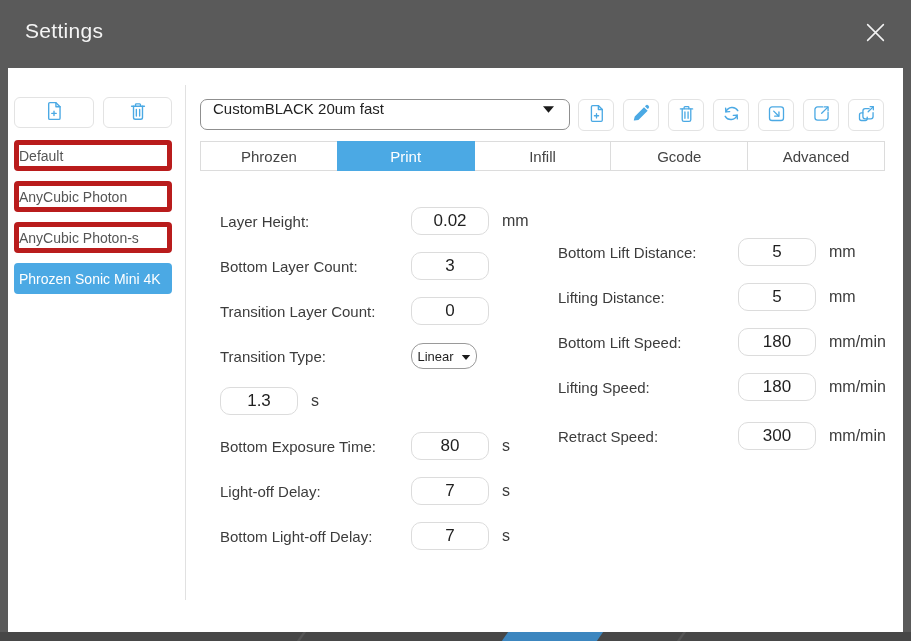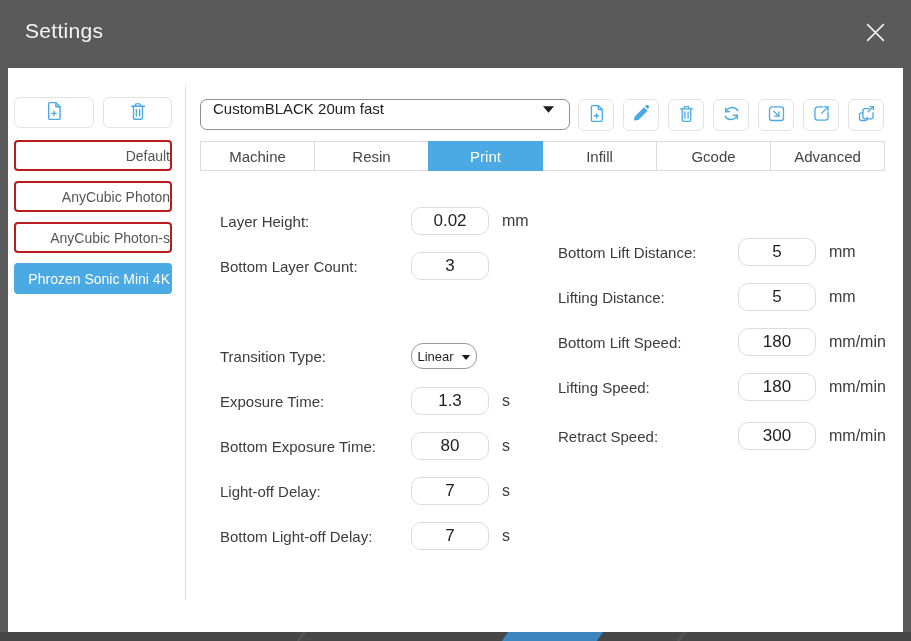--- a/index.html
+++ b/index.html
@@ -23,22 +23,22 @@
   .abs { position:absolute; }
   
   .tool-btn, .side-btn {
     border:1px solid #e3e3e3; border-radius:6px; background:#fff;
     display:flex; align-items:center; justify-content:center;
     color:#4ba9e4; cursor:pointer;
   }
   .side-btn-add { left:6px; top:29px; width:80px; height:31px; }
   .side-btn-del { left:95px; top:29px; width:69px; height:31px; }
   .side-item { left:6px; width:158px; height:31px;
-    border:2px solid #b91c1c; border-radius:4px; background:#fff;
-    display:flex; align-items:center; justify-content:flex-end;
+    border:5px solid #b91c1c; border-radius:4px; background:#fff;
+    display:flex; align-items:center; justify-content:flex-start;
     font-size:14px; color:#555; cursor:pointer; }
   .side-item.selected { background:#4ba9e4; border-color:#4ba9e4; color:#fff; }
   .vsep { left:177px; top:17px; width:1px; height:515px; background:#e1e1e1; }
   
   .profile-select { left:192px; top:31px; width:370px; height:31px;
     border:1px solid #8f8f8f; border-radius:7px; background:#fff;
     display:flex; align-items:flex-start; justify-content:space-between;
     padding:0 14px 0 12px; font-size:15px; color:#222; cursor:pointer; }
   .tool-btn { top:31px; width:36px; height:32px; }
   
@@ -187,24 +187,21 @@
         <path d="M15 6.5 H10.5 A2.6 2.6 0 0 0 7.9 9.1 v6.4 a2.6 2.6 0 0 0 2.6 2.6 h6.4 a2.6 2.6 0 0 0 2.6-2.6 V11"></path>
         <path d="M13.9 10.1 L19.6 4.4"></path>
         <path d="M16.2 4.2 h3.6 v3.6"></path>
         <path d="M7.9 11.2 H6.2 A2.2 2.2 0 0 0 4 13.4 v4.4 A2.2 2.2 0 0 0 6.2 20 h4.4 a2.2 2.2 0 0 0 2.2-2.2 v-1.7"></path>
       </svg>
     </span>
   </div>
 
   <div class="abs tabs">
     <div class="tab">
-        <span>Machine</span>
-      </div>
-    <div class="tab">
-        <span>Resin</span>
+        <span>Phrozen</span>
       </div>
     <div class="tab selected">
         <span>Print</span>
       </div>
     <div class="tab">
         <span>Infill</span>
       </div>
     <div class="tab">
         <span>Gcode</span>
       </div>
@@ -214,35 +211,39 @@
   </div>
 
   <div class="row lcol" style="top:138px">
     <span class="flabel">Layer Height:</span>
     <input class="finput" value="0.02" style="">
     <span class="funit">mm</span>
   </div>
   <div class="row lcol" style="top:183px">
     <span class="flabel">Bottom Layer Count:</span>
     <input class="finput" value="3" style="">
+    <span class="funit"></span>
+  </div>
+  <div class="row lcol" style="top:228px">
+    <span class="flabel">Transition Layer Count:</span>
+    <input class="finput" value="0" style="">
     <span class="funit"></span>
   </div>
   <div class="row lcol" style="top:273px">
     <span class="flabel">Transition Type:</span>
     <div class="tselect">
       <span>Linear</span>
       <span>
         <svg width="10" height="7" viewBox="0 0 10 7">
             <path d="M0.8 1 L5 6 L9.2 1 Z" fill="#1a1a1a"></path>
           </svg>
       </span>
     </div>
   </div>
   <div class="row lcol" style="top:318px">
-    <span class="flabel">Exposure Time:</span>
     <input class="finput" value="1.3" style="">
     <span class="funit">s</span>
   </div>
   <div class="row lcol" style="top:363px">
     <span class="flabel">Bottom Exposure Time:</span>
     <input class="finput" value="80" style="">
     <span class="funit">s</span>
   </div>
   <div class="row lcol" style="top:408px">
     <span class="flabel">Light-off Delay:</span>

